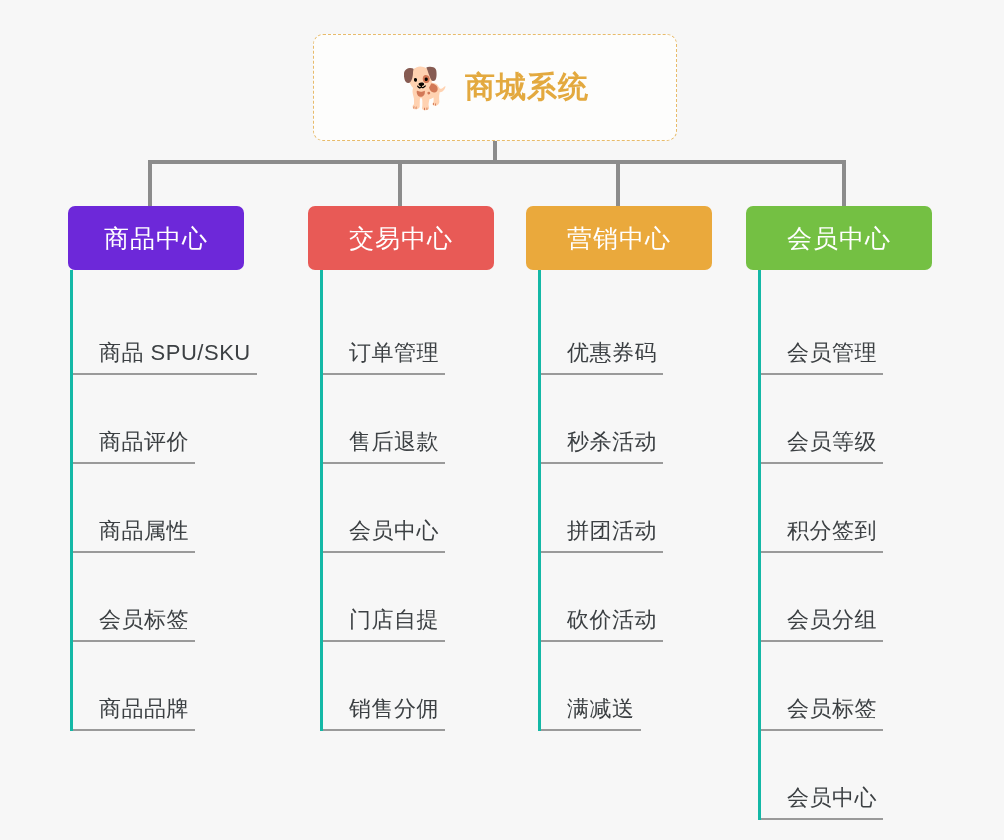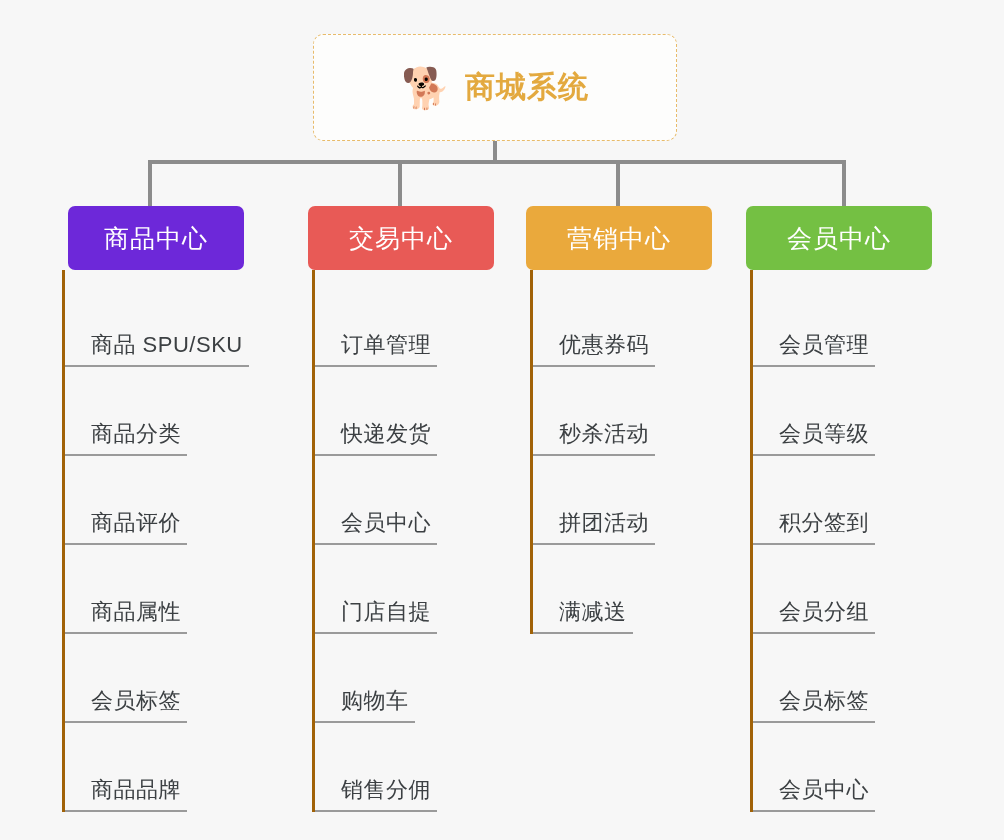--- a/index.html
+++ b/index.html
@@ -89,23 +89,23 @@
     justify-content: center;
     color: #ffffff;
     font-size: 25px;
     letter-spacing: 1px;
     font-weight: 400;
   }
 
   
   .col-body {
     position: relative;
-    margin-left: 4px;
-    padding-top: 8px;
-    border-left: 3px solid #a16207;
+    margin-left: 12px;
+    padding-top: 16px;
+    border-left: 3px solid #14b8a6;
   }
 
   .leaf {
     position: relative;
     height: 89px;
     box-sizing: border-box;
     display: flex;
     align-items: flex-end;
   }
   .leaf-inner {
@@ -139,23 +139,20 @@
 
   <div class="column" style="left:58px; width:186px;">
     <div class="col-header" style="background: #6d28d9; margin-left: 10px;">
       <span>商品中心</span>
     </div>
     <div class="col-body">
       <div class="leaf">
           <span class="leaf-inner"><span class="leaf-label">商品 SPU/SKU</span></span>
         </div>
       <div class="leaf">
-          <span class="leaf-inner"><span class="leaf-label">商品分类</span></span>
-        </div>
-      <div class="leaf">
           <span class="leaf-inner"><span class="leaf-label">商品评价</span></span>
         </div>
       <div class="leaf">
           <span class="leaf-inner"><span class="leaf-label">商品属性</span></span>
         </div>
       <div class="leaf">
           <span class="leaf-inner"><span class="leaf-label">会员标签</span></span>
         </div>
       <div class="leaf">
           <span class="leaf-inner"><span class="leaf-label">商品品牌</span></span>
@@ -165,30 +162,27 @@
 
   <div class="column" style="left:308px; width:186px;">
     <div class="col-header" style="background: rgb(232, 90, 86);">
       <span>交易中心</span>
     </div>
     <div class="col-body">
       <div class="leaf">
           <span class="leaf-inner"><span class="leaf-label">订单管理</span></span>
         </div>
       <div class="leaf">
-          <span class="leaf-inner"><span class="leaf-label">快递发货</span></span>
+          <span class="leaf-inner"><span class="leaf-label">售后退款</span></span>
         </div>
       <div class="leaf">
           <span class="leaf-inner"><span class="leaf-label">会员中心</span></span>
         </div>
       <div class="leaf">
           <span class="leaf-inner"><span class="leaf-label">门店自提</span></span>
-        </div>
-      <div class="leaf">
-          <span class="leaf-inner"><span class="leaf-label">购物车</span></span>
         </div>
       <div class="leaf">
           <span class="leaf-inner"><span class="leaf-label">销售分佣</span></span>
         </div>
     </div>
   </div>
 
   <div class="column" style="left:526px; width:186px;">
     <div class="col-header" style="background: rgb(234, 169, 60); font-family: Liberation Serif, serif;">
       <span>营销中心</span>
@@ -197,20 +191,23 @@
       <div class="leaf">
           <span class="leaf-inner"><span class="leaf-label">优惠券码</span></span>
         </div>
       <div class="leaf">
           <span class="leaf-inner"><span class="leaf-label">秒杀活动</span></span>
         </div>
       <div class="leaf">
           <span class="leaf-inner"><span class="leaf-label">拼团活动</span></span>
         </div>
       <div class="leaf">
+          <span class="leaf-inner"><span class="leaf-label">砍价活动</span></span>
+        </div>
+      <div class="leaf">
           <span class="leaf-inner"><span class="leaf-label">满减送</span></span>
         </div>
     </div>
   </div>
 
   <div class="column" style="left:746px; width:186px;">
     <div class="col-header" style="background: rgb(116, 192, 67);">
       <span>会员中心</span>
     </div>
     <div class="col-body">

